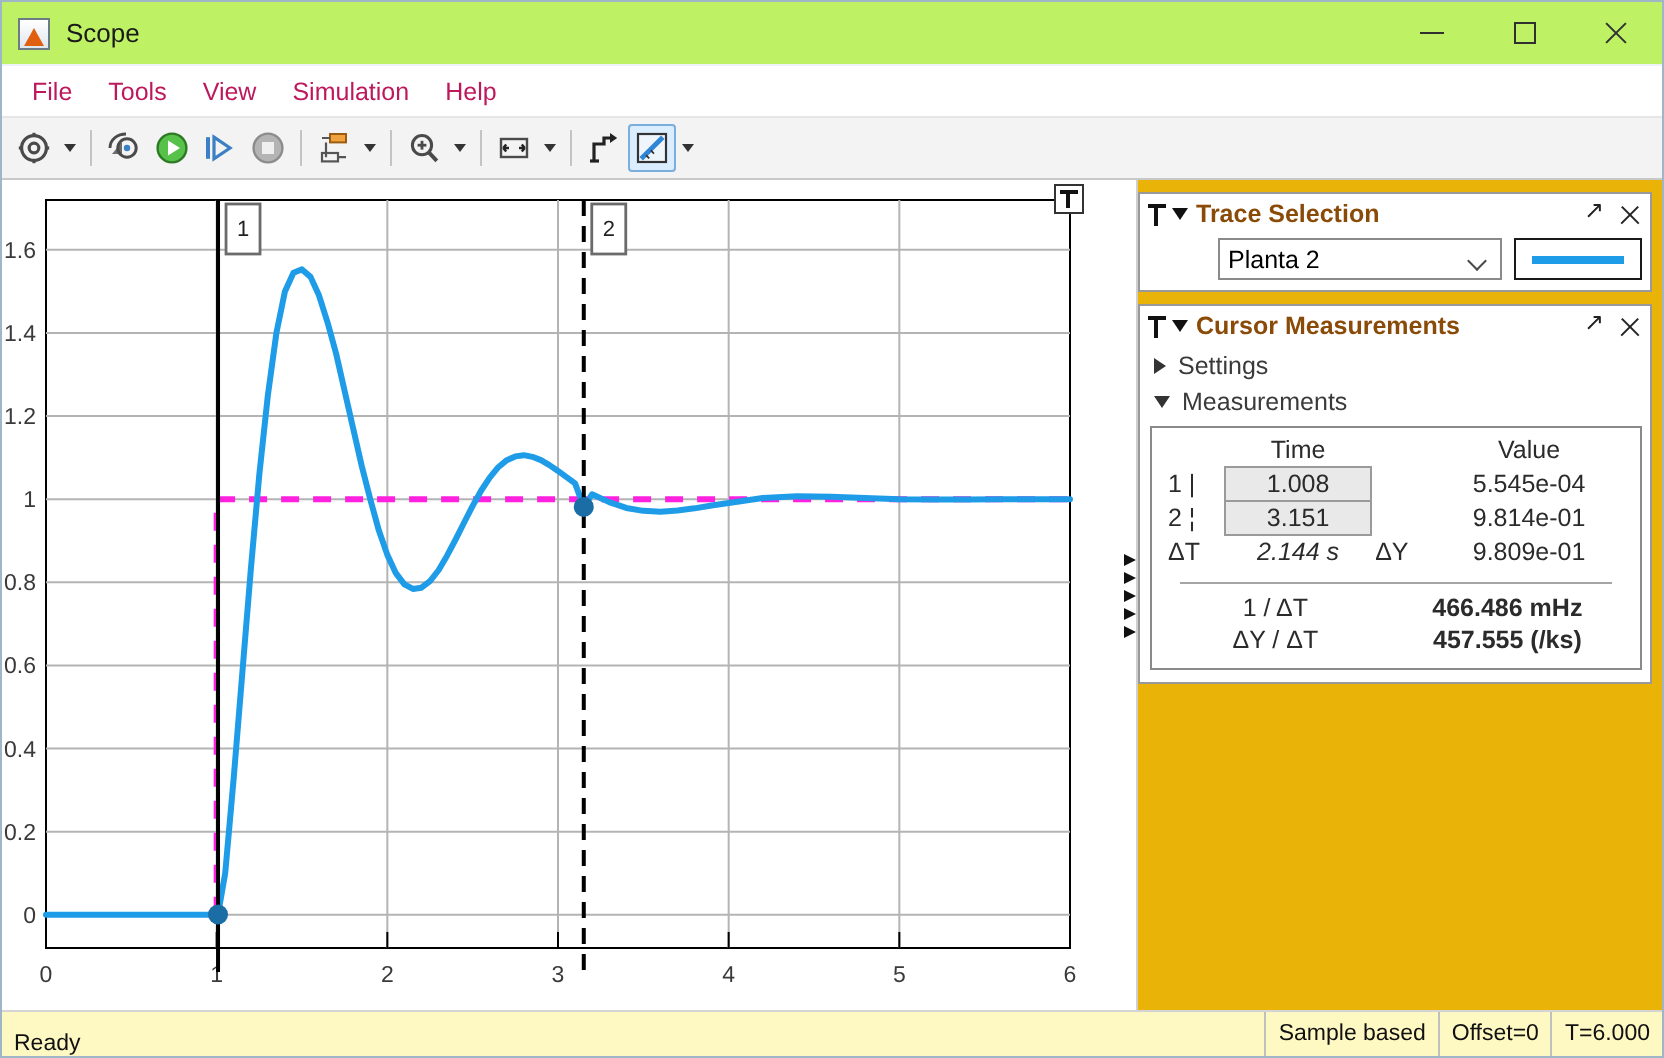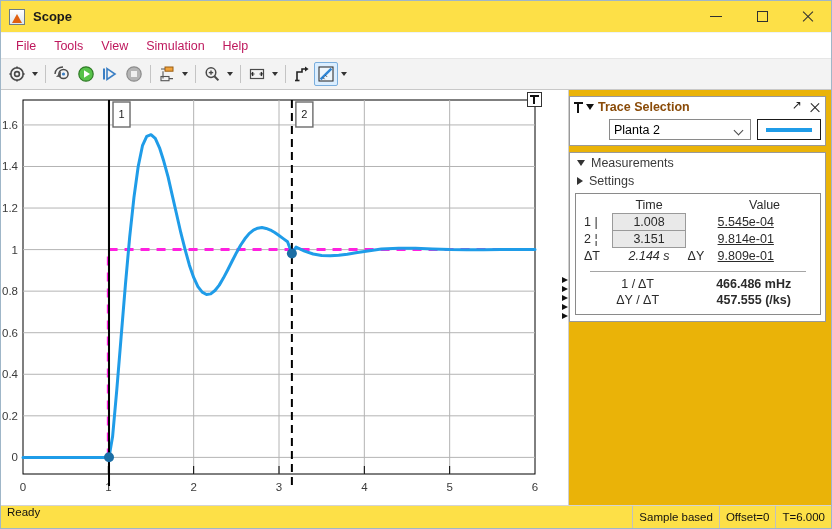--- a/index.html
+++ b/index.html
@@ -20,26 +20,25 @@
     background: #f0f0f0;
     border: 1px solid #9fb6c8;
     box-sizing: border-box;
     display: flex;
     flex-direction: column;
   }
 
   
   .titlebar {
     height: 31px;
-    background: #fde047;
+    background: #bef264;
     display: flex;
     align-items: center;
     flex: 0 0 auto;
     border-bottom: 1px solid #eef3f8;
-    font-weight: bold;
   }
   .title-icon {
     width: 16px; height: 16px;
     margin-left: 8px; margin-right: 8px;
     border: 1px solid #6d7b86;
     background: linear-gradient(#ffffff, #dfe7ee);
     position: relative;
     box-sizing: border-box;
   }
   .title-icon::after {
@@ -311,43 +310,43 @@
   }
   .mh { text-align: center; color: #2b2b2b; padding-bottom: 2px; }
   .lbl { width: 26px; text-align: left; white-space: nowrap; }
   .cellbox {
     background: #e9e9e9;
     border: 1px solid #9a9a9a;
     text-align: center;
     padding: 1px 4px;
   }
   .cellbox.top { border-bottom: 1px solid #9a9a9a; }
-  .valcell { text-align: left; text-decoration: underline; }
+  .valcell { text-align: center; }
   .dtcell { text-align: center; font-style: italic; }
   .meas-div {
     border-top: 1px solid #a5a5a5;
     margin: 7px 8px 4px 8px;
   }
   table.ratio {
     width: 100%;
     border-collapse: collapse;
     font-size: 12.5px;
     color: #2b2b2b;
   }
   table.ratio td { padding: 1px 2px; }
   .rlbl { text-align: center; width: 48%; }
   .rval { text-align: center; font-weight: bold; }
 
   
   .statusbar {
     height: 22px;
-    background: #fde047;
+    background: #fef9c3;
     border-top: 1px solid #d4d4d4;
     display: flex;
-    align-items: flex-start;
+    align-items: flex-end;
     flex: 0 0 auto;
     font-size: 11.5px;
     color: #111;
   }
   .status-ready { padding-left: 6px; flex: 1 1 auto; }
   .status-cell {
     border-left: 1px solid #c0c0c0;
     height: 22px;
     display: flex; align-items: center;
     padding: 0 6px;
@@ -599,30 +598,37 @@
             <span>Planta 2</span>
             <span class="combo-caret"></span>
           </div>
           <div class="lineswatch">
               <i></i>
             </div>
         </div>
       </div>
 
       <div class="dockpanel">
+        <div class="dock-head">
+          <span class="dock-pin"></span>
+          <span class="dock-caret"></span>
+          <span class="dock-title">Cursor Measurements</span>
+          <span class="dock-undock"></span>
+          <span class="dock-close"></span>
+        </div>
         <div class="cm-body">
+
+          <div class="cm-row">
+            <span class="cm-tri-r"></span>
+            <span>Settings</span>
+          </div>
 
           <div class="cm-row">
             <span class="cm-tri-d"></span>
             <span>Measurements</span>
-          </div>
-
-          <div class="cm-row">
-            <span class="cm-tri-r"></span>
-            <span>Settings</span>
           </div>
 
           <div class="meas-box">
             <table class="meas">
               <tbody>
                   <tr>
                 <td class="lbl"></td>
                 <td class="mh">Time</td>
                 <td class="lbl"></td>
                 <td class="mh">Value</td>

